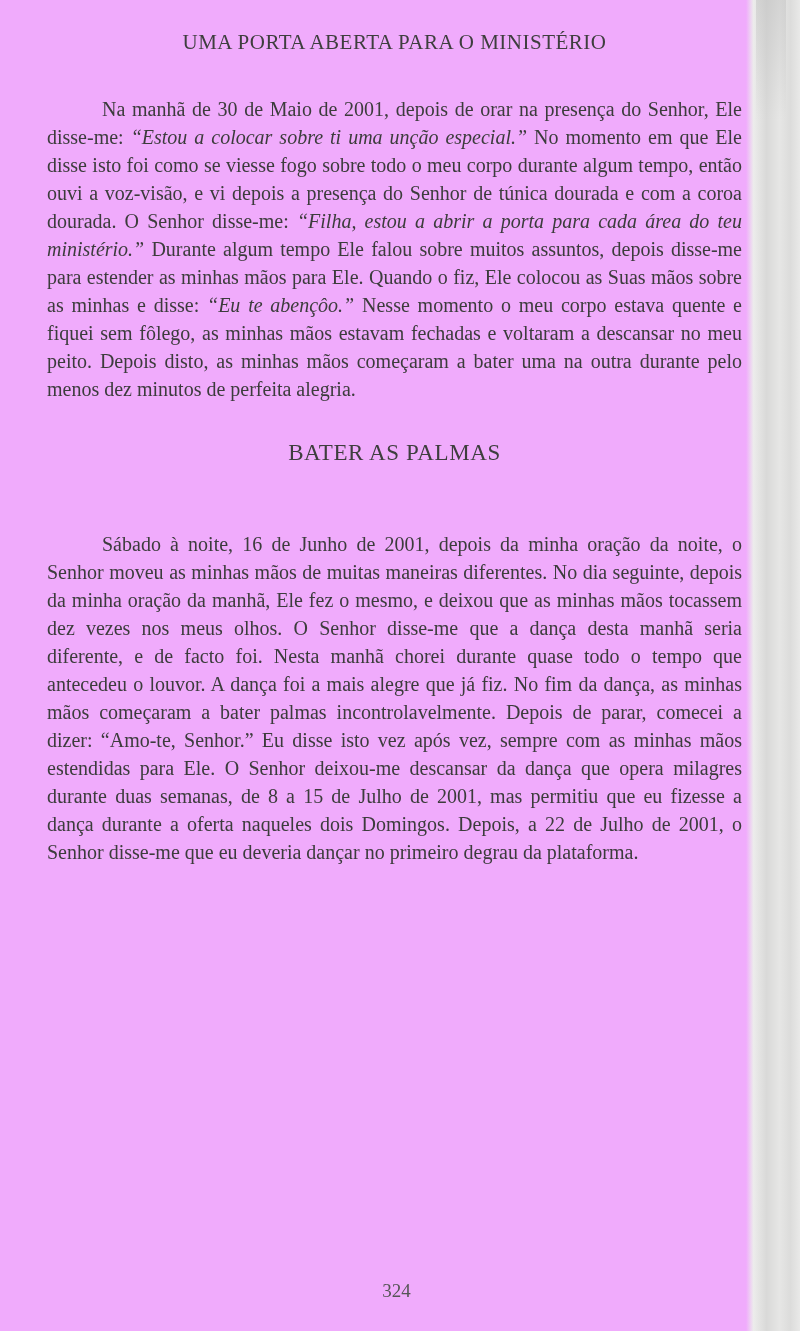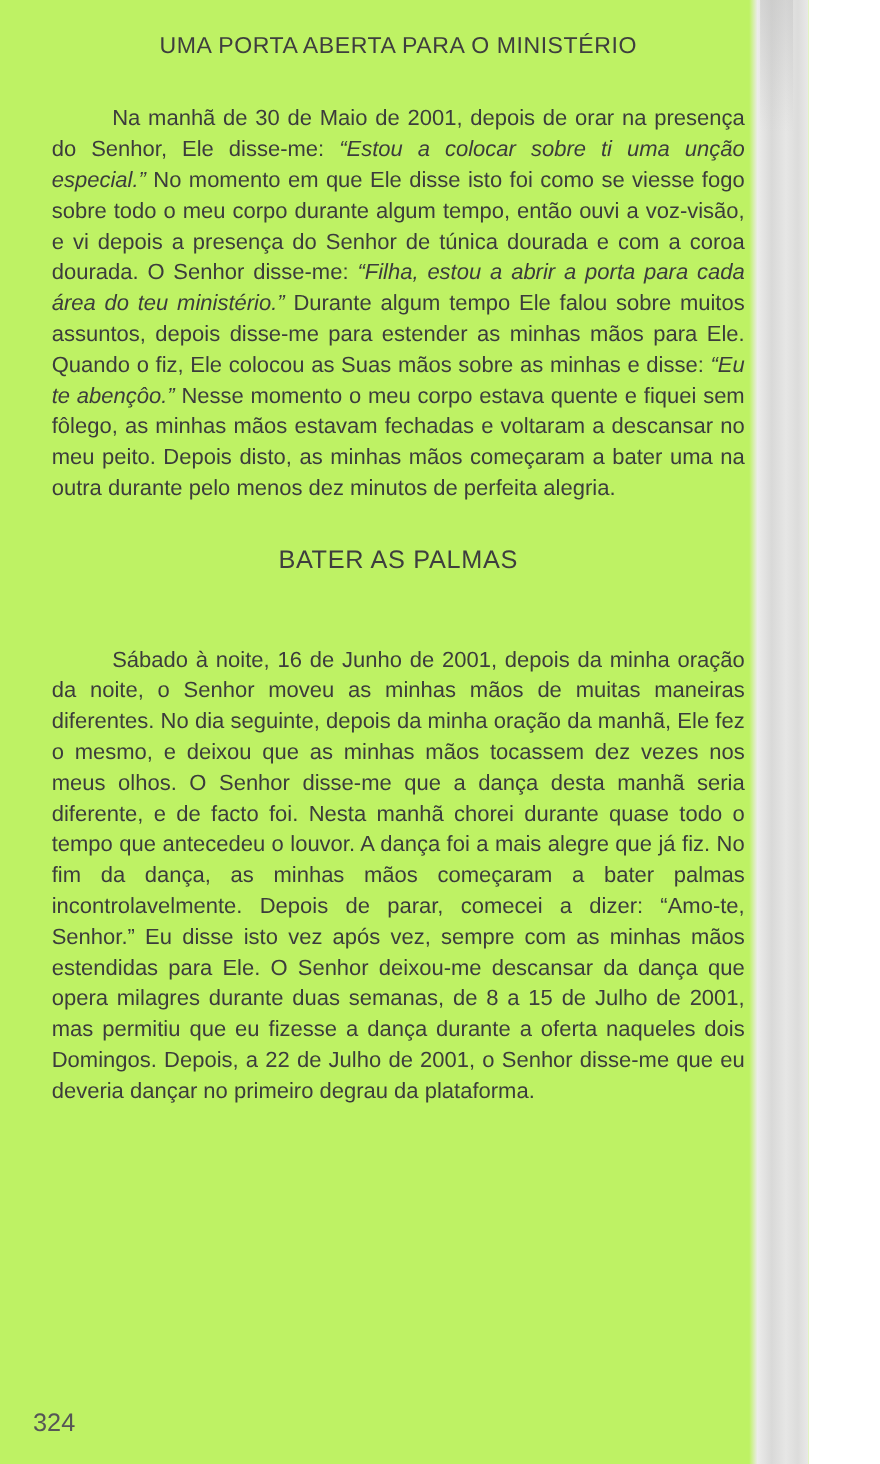--- a/index.html
+++ b/index.html
@@ -2,25 +2,25 @@
 <html><head>
 <meta charset="utf-8">
 <style>
   html, body {
     margin: 0;
     padding: 0;
     background: #ffffff;
   }
   .page {
     position: relative;
-    width: 735px;
+    width: 800px;
     height: 1331px;
-    background: #bef264;
+    background: #f0abfc;
     overflow: hidden;
-    font-family: Liberation Sans, sans-serif;
+    font-family: Liberation Serif, serif;
   }
   .scan-edge {
     position: absolute;
     top: 0;
     right: 0;
     width: 54px;
     height: 100%;
     background: linear-gradient(90deg,
       rgba(252,252,251,0) 0%,
       #ececeb 14%,
@@ -67,24 +67,24 @@
     text-align: center;
     font-size: 23px;
     font-weight: normal;
     letter-spacing: 0.6px;
     color: #3e3e3e;
   }
   .it { font-style: italic; }
   .page-number {
     position: absolute;
     top: 1280px;
-    left: 30px;
+    left: 51px;
     right: 58px;
-    text-align: left;
-    font-size: 23px;
+    text-align: center;
+    font-size: 19px;
     color: #565656;
   }
 </style>
 </head>
 <body>
 
 <div class="page">
   <div class="scan-edge"></div>
 
   <div class="content">

